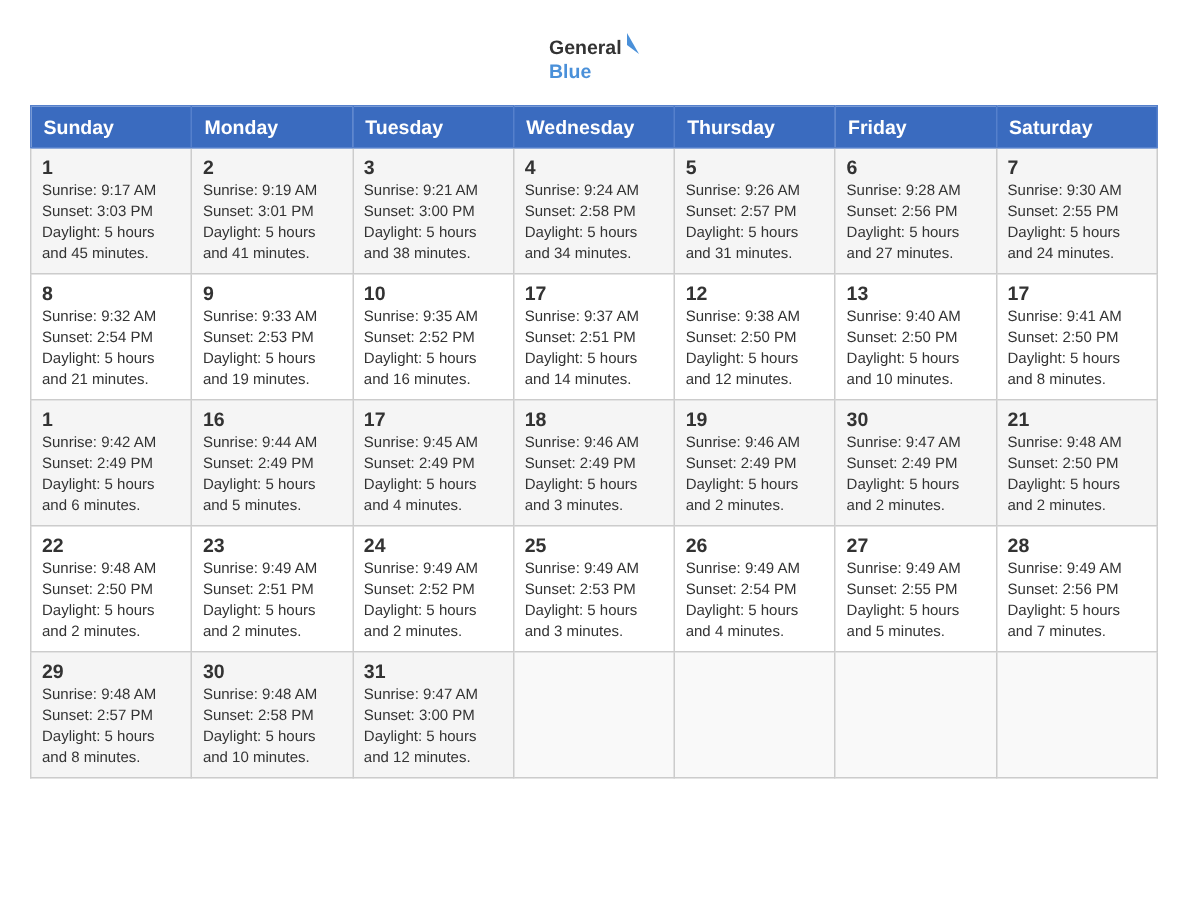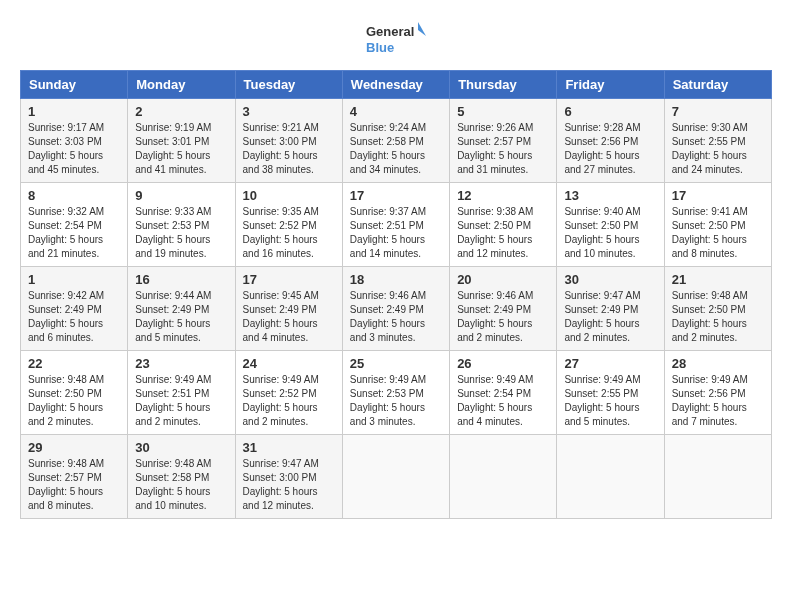--- a/index.html
+++ b/index.html
@@ -124,21 +124,21 @@
         <td><span class="day-number">17</span><span class="day-info">Sunrise: 9:37 AM<br>Sunset: 2:51 PM<br>Daylight: 5 hours and 14 minutes.</span></td>
         <td><span class="day-number">12</span><span class="day-info">Sunrise: 9:38 AM<br>Sunset: 2:50 PM<br>Daylight: 5 hours and 12 minutes.</span></td>
         <td><span class="day-number">13</span><span class="day-info">Sunrise: 9:40 AM<br>Sunset: 2:50 PM<br>Daylight: 5 hours and 10 minutes.</span></td>
         <td><span class="day-number">17</span><span class="day-info">Sunrise: 9:41 AM<br>Sunset: 2:50 PM<br>Daylight: 5 hours and 8 minutes.</span></td>
       </tr>
       <tr>
         <td><span class="day-number">1</span><span class="day-info">Sunrise: 9:42 AM<br>Sunset: 2:49 PM<br>Daylight: 5 hours and 6 minutes.</span></td>
         <td><span class="day-number">16</span><span class="day-info">Sunrise: 9:44 AM<br>Sunset: 2:49 PM<br>Daylight: 5 hours and 5 minutes.</span></td>
         <td><span class="day-number">17</span><span class="day-info">Sunrise: 9:45 AM<br>Sunset: 2:49 PM<br>Daylight: 5 hours and 4 minutes.</span></td>
         <td><span class="day-number">18</span><span class="day-info">Sunrise: 9:46 AM<br>Sunset: 2:49 PM<br>Daylight: 5 hours and 3 minutes.</span></td>
-        <td><span class="day-number">20</span><span class="day-info">Sunrise: 9:46 AM<br>Sunset: 2:49 PM<br>Daylight: 5 hours and 2 minutes.</span></td>
+        <td><span class="day-number">19</span><span class="day-info">Sunrise: 9:46 AM<br>Sunset: 2:49 PM<br>Daylight: 5 hours and 2 minutes.</span></td>
         <td><span class="day-number">30</span><span class="day-info">Sunrise: 9:47 AM<br>Sunset: 2:49 PM<br>Daylight: 5 hours and 2 minutes.</span></td>
         <td><span class="day-number">21</span><span class="day-info">Sunrise: 9:48 AM<br>Sunset: 2:50 PM<br>Daylight: 5 hours and 2 minutes.</span></td>
       </tr>
       <tr>
         <td><span class="day-number">22</span><span class="day-info">Sunrise: 9:48 AM<br>Sunset: 2:50 PM<br>Daylight: 5 hours and 2 minutes.</span></td>
         <td><span class="day-number">23</span><span class="day-info">Sunrise: 9:49 AM<br>Sunset: 2:51 PM<br>Daylight: 5 hours and 2 minutes.</span></td>
         <td><span class="day-number">24</span><span class="day-info">Sunrise: 9:49 AM<br>Sunset: 2:52 PM<br>Daylight: 5 hours and 2 minutes.</span></td>
         <td><span class="day-number">25</span><span class="day-info">Sunrise: 9:49 AM<br>Sunset: 2:53 PM<br>Daylight: 5 hours and 3 minutes.</span></td>
         <td><span class="day-number">26</span><span class="day-info">Sunrise: 9:49 AM<br>Sunset: 2:54 PM<br>Daylight: 5 hours and 4 minutes.</span></td>
         <td><span class="day-number">27</span><span class="day-info">Sunrise: 9:49 AM<br>Sunset: 2:55 PM<br>Daylight: 5 hours and 5 minutes.</span></td>

